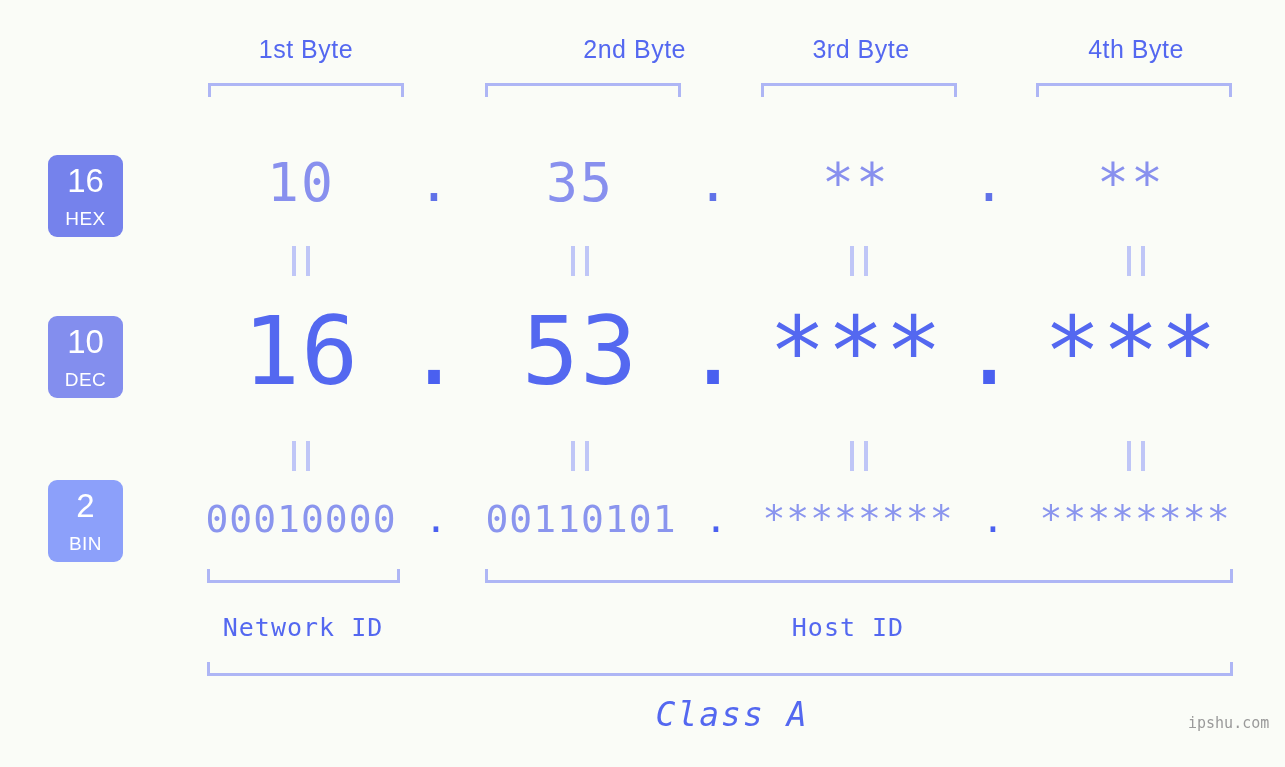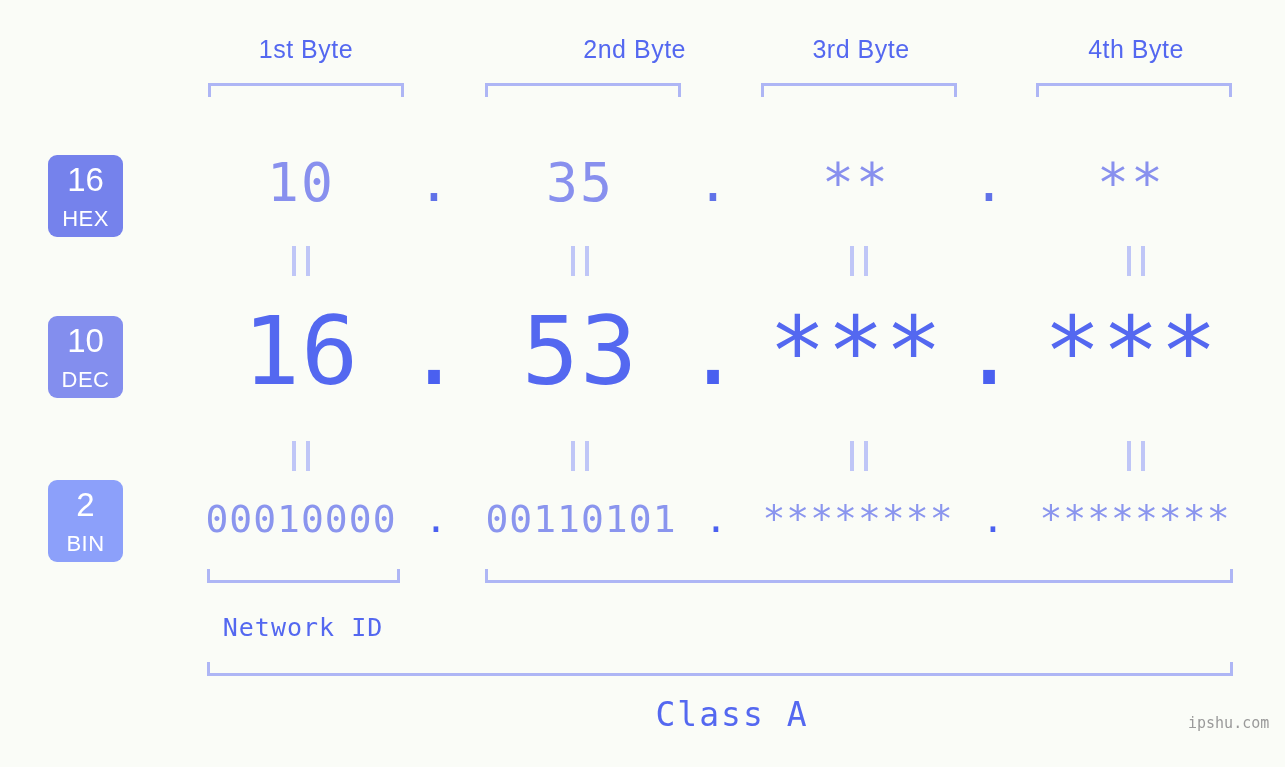--- a/index.html
+++ b/index.html
@@ -44,21 +44,21 @@
   .badge{
     width:75px;height:82px;
     border-radius:9px;
     display:flex;flex-direction:column;
     align-items:center;justify-content:center;
     color:#FFFFFF;
     font-family:"Liberation Sans",sans-serif;
     line-height:1;
   }
   .badge .num{font-size:33px;font-weight:400;letter-spacing:0px;}
-  .badge .nm{font-size:22px;font-weight:400;margin-top:12px;letter-spacing:0.5px;}
+  .badge .nm{font-size:19px;font-weight:400;margin-top:12px;letter-spacing:0.5px;}
   .badge.hex{background:#7582EC;}
   .badge.dec{background:#838EEE;}
   .badge.bin{background:#8CA0FA;}
 
   
   .val{
     text-align:center;
     white-space:nowrap;
     font-family:"DejaVu Sans Mono",monospace;
   }
@@ -92,20 +92,21 @@
     white-space:nowrap;
     letter-spacing:1px;
   }
   .classlabel{
     font-family:"DejaVu Sans Mono",monospace;
     font-size:33px;
     color:#5468F0;
     text-align:center;
     white-space:nowrap;
     letter-spacing:2px;
+    font-style:italic;
   }
   .watermark{
     font-family:"DejaVu Sans Mono",monospace;
     font-size:15px;
     color:#9A9A9A;
     white-space:nowrap;
   }
 </style>
 </head>
 <body>
@@ -192,19 +193,20 @@
   <div class="abs val bin" style="left:476px;top:497px;width:210px;">00110101</div>
   <div class="abs dot bin" style="left:686px;top:497px;width:60px;">.</div>
   <div class="abs val bin" style="left:753px;top:497px;width:210px;">********</div>
   <div class="abs dot bin" style="left:963px;top:497px;width:60px;">.</div>
   <div class="abs val bin" style="left:1030px;top:497px;width:210px;">********</div>
 
   <div class="abs bracket-up" style="left:207px;top:569px;width:193px;"></div>
   <div class="abs bracket-up" style="left:485px;top:569px;width:748px;"></div>
 
   <div class="abs idlabel" style="left:203px;top:613px;width:200px;">Network ID</div>
+  <div class="abs idlabel" style="left:748px;top:613px;width:200px;">Host ID</div>
 
   <div class="abs bracket-up" style="left:207px;top:662px;width:1026px;"></div>
   <div class="abs classlabel" style="left:532px;top:695px;width:400px;">Class A</div>
 
   <div class="abs watermark" style="left:1188px;top:714px;">ipshu.com</div>
 
 </div>
 
 </body></html>

